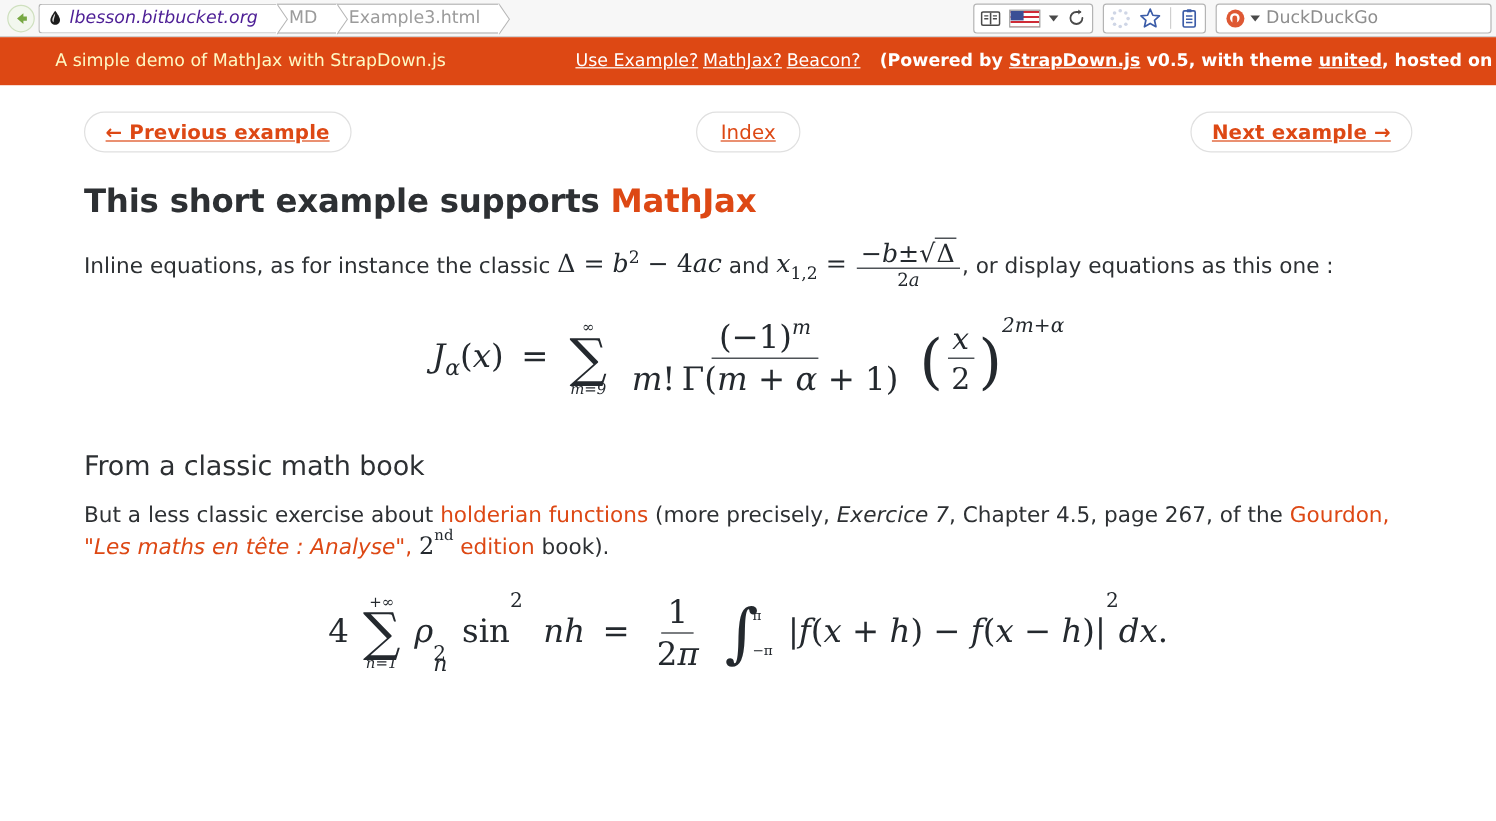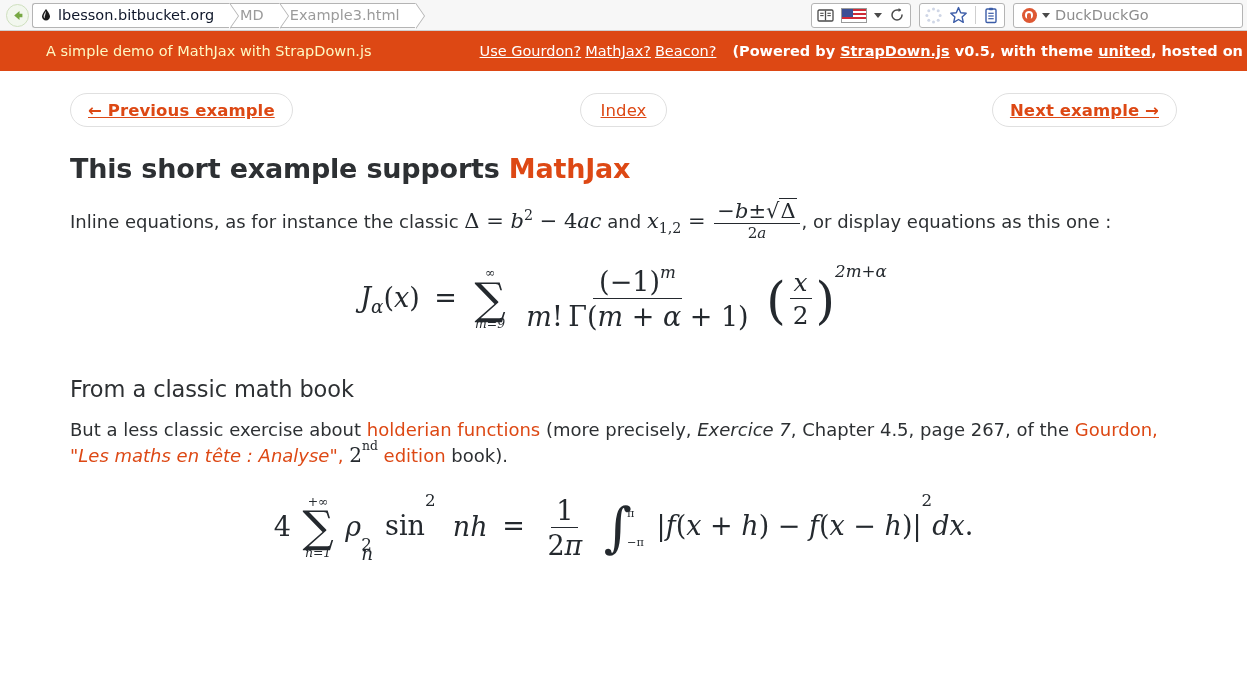--- a/index.html
+++ b/index.html
@@ -38,21 +38,21 @@
     display:flex; align-items:center;
     height:25px;
     padding:0 16px 0 10px;
     background:#ffffff;
     border-top:1px solid #b4b4b4;
     border-bottom:1px solid #b4b4b4;
     font-size:14.5px;
     white-space:nowrap;
   }
   .crumb:first-child { border-left:1px solid #b4b4b4; border-top-left-radius:3px; border-bottom-left-radius:3px; padding-left:6px;}
-  .crumb-host { color:#0f172a; font-weight:400; }
+  .crumb-host { color:#4c1d95; font-weight:400;font-style:italic; }
   .crumb-dim { color:#9b9b9b; }
   .crumb::after, .crumb::before {
     content:""; position:absolute; right:-9px; top:-1px;
     width:0; height:0;
     border-top:13px solid transparent;
     border-bottom:13px solid transparent;
     border-left:9px solid #b4b4b4;
     z-index:1;
   }
   .crumb::before { right:-8px; border-left-color:#ffffff; z-index:2; }
@@ -321,21 +321,21 @@
       <span class="caret"></span>
       <span class="search-placeholder">DuckDuckGo</span>
     </div>
   </div>
 </div>
 
 <div class="navbar">
   <span class="navbar-brand">A simple demo of MathJax with StrapDown.js</span>
 
   <span class="navbar-center">
-    <a href="#">Use Gourdon?</a>
+    <a href="#">Use Example?</a>
     <a href="#">MathJax?</a>
     <a href="#">Beacon?</a>
   </span>
 
   <span class="navbar-note">
     <span>(Powered by</span>
     <a href="#">StrapDown.js</a>
     <span>v0.5, with theme</span>
     <a href="#">united</a><span>, hosted on</span>
     <a href="#">BitBucket</a><span>)</span>

